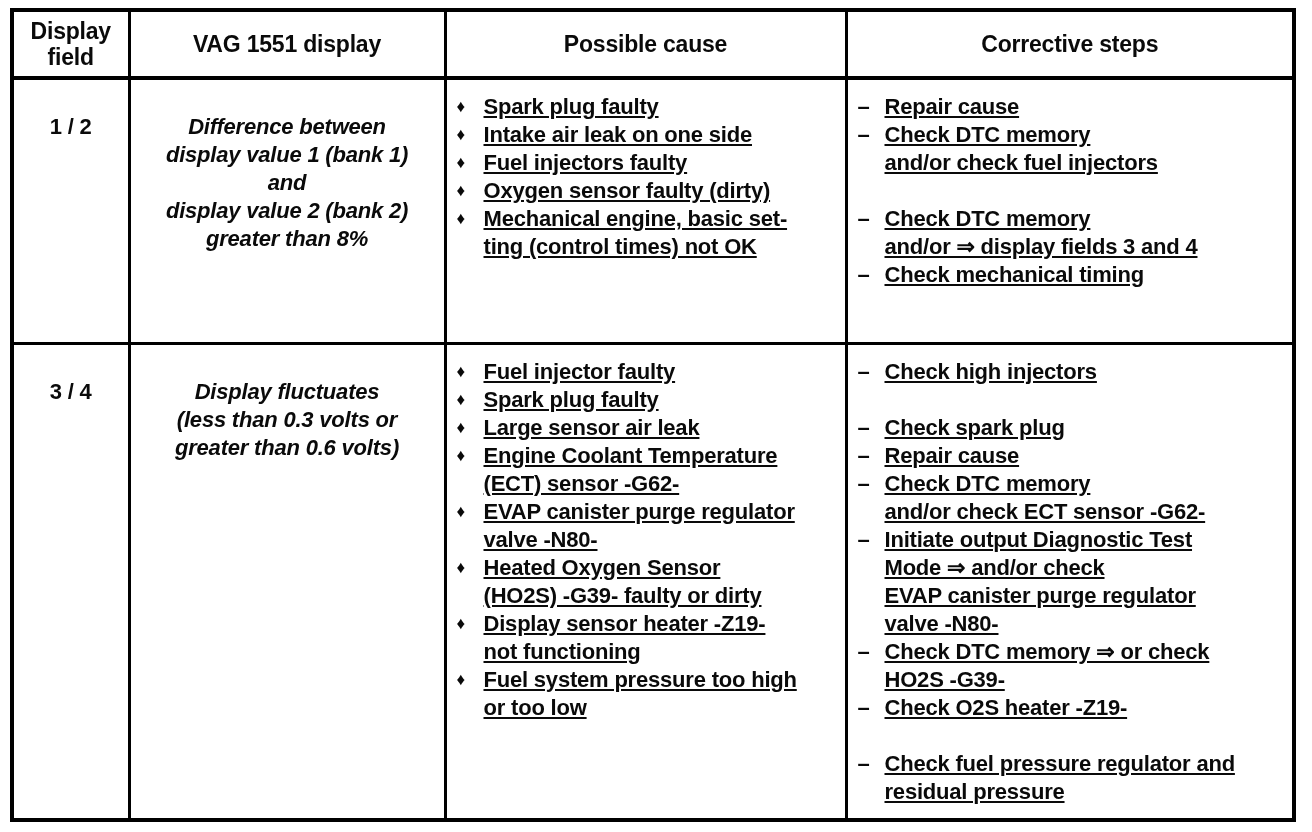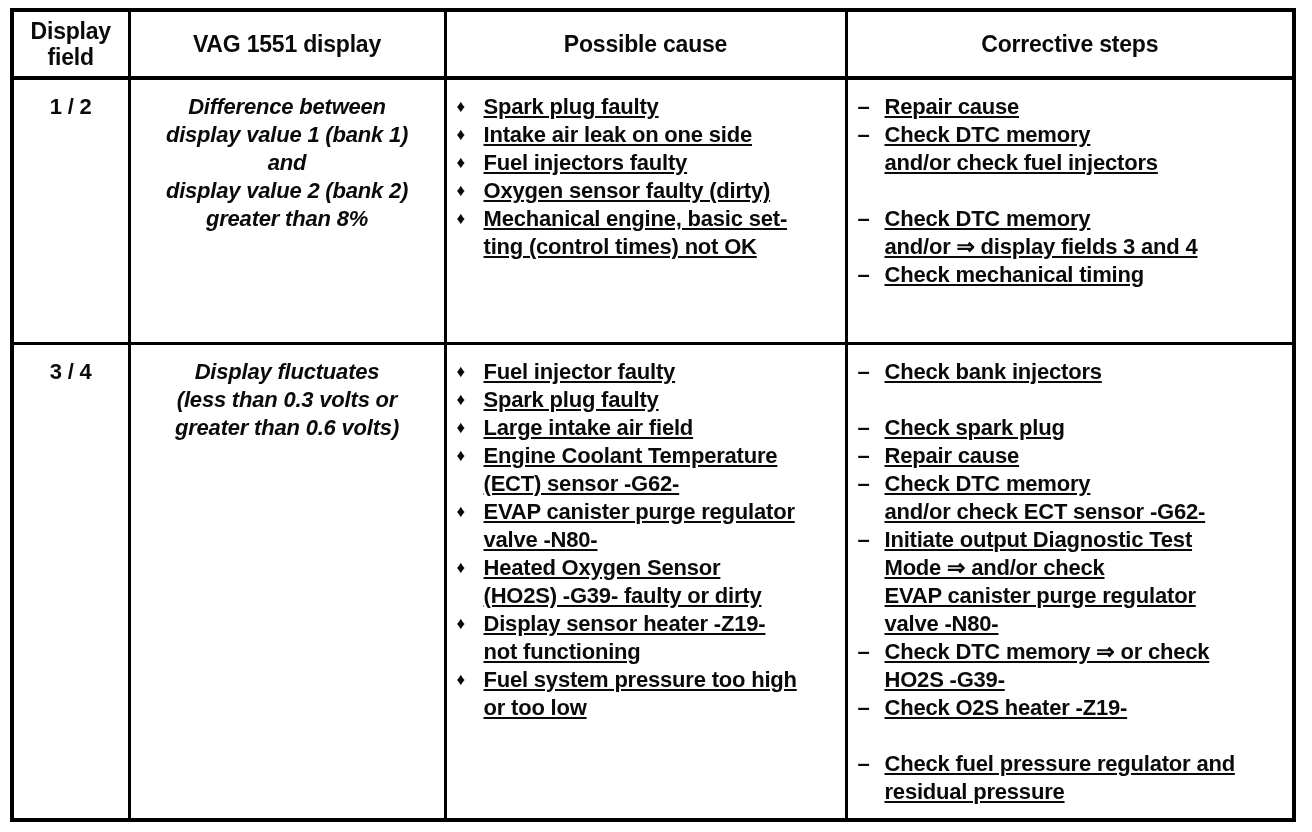--- a/index.html
+++ b/index.html
@@ -16,21 +16,21 @@
   th,td{border:3px solid #000;padding:0;vertical-align:top;}
   thead th{
     border-bottom:4px solid #000;
     height:60px;vertical-align:middle;text-align:center;
     font-size:23px;line-height:26px;white-space:pre-line;padding:2px 4px;
   }
   tbody tr.r0{height:265px;}
   .cell{font-size:22px;line-height:28px;}
   td.field-cell{text-align:center;padding-top:13px;}
   td.display-cell{text-align:center;padding-top:13px;font-style:italic;}
-  .pre{white-space:pre-line;}
+  .pre{white-space:pre-line;margin-top:20px;}
   td.list-cell{padding:13px 4px 10px 10px;}
   .item{display:flex;align-items:flex-start;}
   .bullet{flex:0 0 27px;line-height:28px;}
   .diamond-bullet{font-size:17px;}
   .dash-bullet{font-size:22px;}
   .itext{flex:1;white-space:pre-line;text-decoration:underline;}
   .spacer{height:28px;}
 </style>
 </head>
 <body>
@@ -122,21 +122,21 @@
             <div class="item">
               <span class="bullet diamond-bullet">♦</span>
               <div class="itext">Fuel injector faulty</div>
             </div>
             <div class="item">
               <span class="bullet diamond-bullet">♦</span>
               <div class="itext">Spark plug faulty</div>
             </div>
             <div class="item">
               <span class="bullet diamond-bullet">♦</span>
-              <div class="itext">Large intake air field</div>
+              <div class="itext">Large sensor air leak</div>
             </div>
             <div class="item">
               <span class="bullet diamond-bullet">♦</span>
               <div class="itext">Engine Coolant Temperature
 (ECT) sensor -G62-</div>
             </div>
             <div class="item">
               <span class="bullet diamond-bullet">♦</span>
               <div class="itext">EVAP canister purge regulator
 valve -N80-</div>
@@ -153,21 +153,21 @@
             </div>
             <div class="item">
               <span class="bullet diamond-bullet">♦</span>
               <div class="itext">Fuel system pressure too high
 or too low</div>
             </div>
           </td>
           <td class="cell list-cell">
             <div class="item">
               <span class="bullet dash-bullet">–</span>
-              <div class="itext">Check bank injectors</div>
+              <div class="itext">Check high injectors</div>
             </div>
             <div class="spacer"></div>
             <div class="item">
               <span class="bullet dash-bullet">–</span>
               <div class="itext">Check spark plug</div>
             </div>
             <div class="item">
               <span class="bullet dash-bullet">–</span>
               <div class="itext">Repair cause</div>
             </div>

